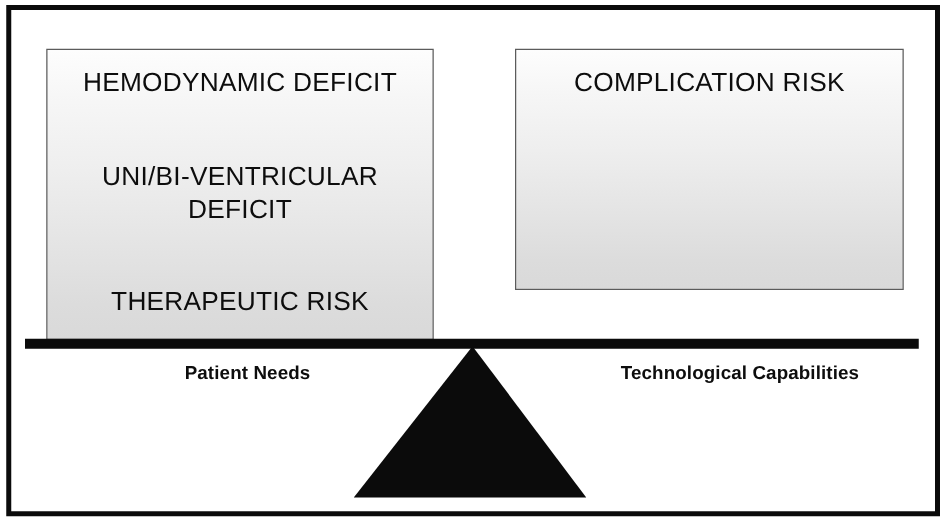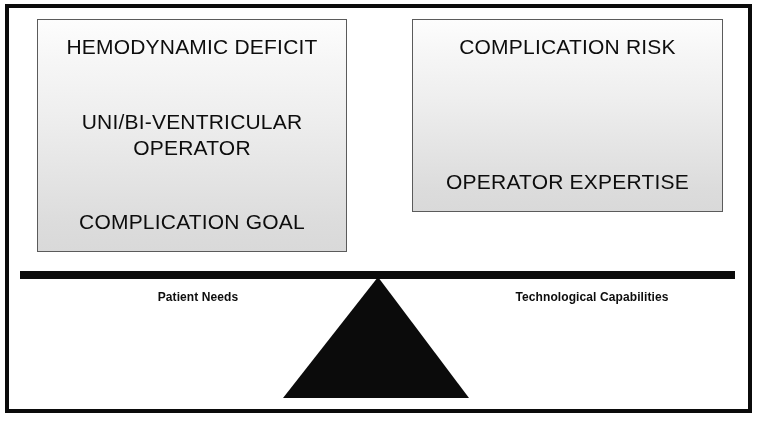--- a/index.html
+++ b/index.html
@@ -42,20 +42,21 @@
                 #f6f6f6 18%,
                 #eeeeee 42%,
                 #e4e4e4 68%,
                 #dcdcdc 88%,
                 #d9d9d9 100%);
     display: flex;
     flex-direction: column;
     align-items: center;
     justify-content: space-between;
     padding: 14px 10px 16px 10px;
+    margin-top: 20px;
   }
 
   #box-left {
     left: 37px;
     top: 19px;
     width: 310px;
     height: 233px;
   }
 
   #box-right {
@@ -96,46 +97,45 @@
     height: 122px;
   }
   .fulcrum svg { display: block; }
 
   
   .pan-label {
     position: absolute;
     top: 290px;
     color: #0d0d0d;
     font-family: "Liberation Sans", sans-serif;
-    font-size: 12px;
+    font-size: 15px;
     font-weight: bold;
     letter-spacing: 0.1px;
     text-align: center;
     white-space: nowrap;
   }
   #label-left  { left: 98px;  width: 200px; }
   #label-right { left: 492px; width: 200px; }
 </style>
 </head>
 <body>
 
 <div id="canvas">
 
   <div class="outer-frame"></div>
 
   <div class="concept-box" id="box-left">
     <div class="concept-line">HEMODYNAMIC DEFICIT</div>
     <div class="concept-line">UNI/BI-VENTRICULAR
-OPERATOR</div>
-    <div class="concept-line">COMPLICATION GOAL</div>
+DEFICIT</div>
+    <div class="concept-line">THERAPEUTIC RISK</div>
   </div>
 
   <div class="concept-box" id="box-right">
     <div class="concept-line">COMPLICATION RISK</div>
-    <div class="concept-line">OPERATOR EXPERTISE</div>
   </div>
 
   <div class="beam"></div>
 
   <div class="fulcrum">
     <svg width="186" height="122" viewBox="0 0 186 122" xmlns="http://www.w3.org/2000/svg">
       <polygon points="95,0 186,121 0,121" fill="#0b0b0b"></polygon>
     </svg>
   </div>
 

